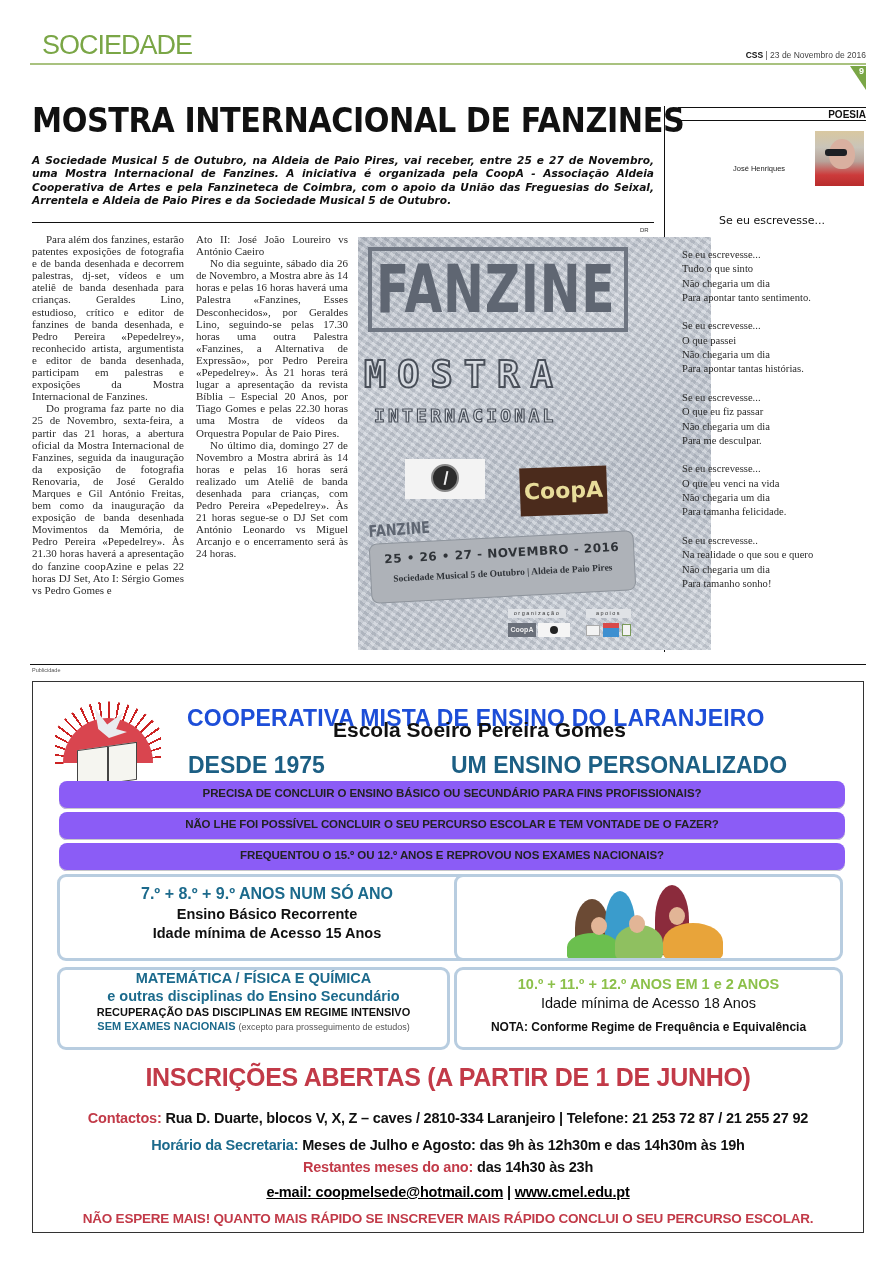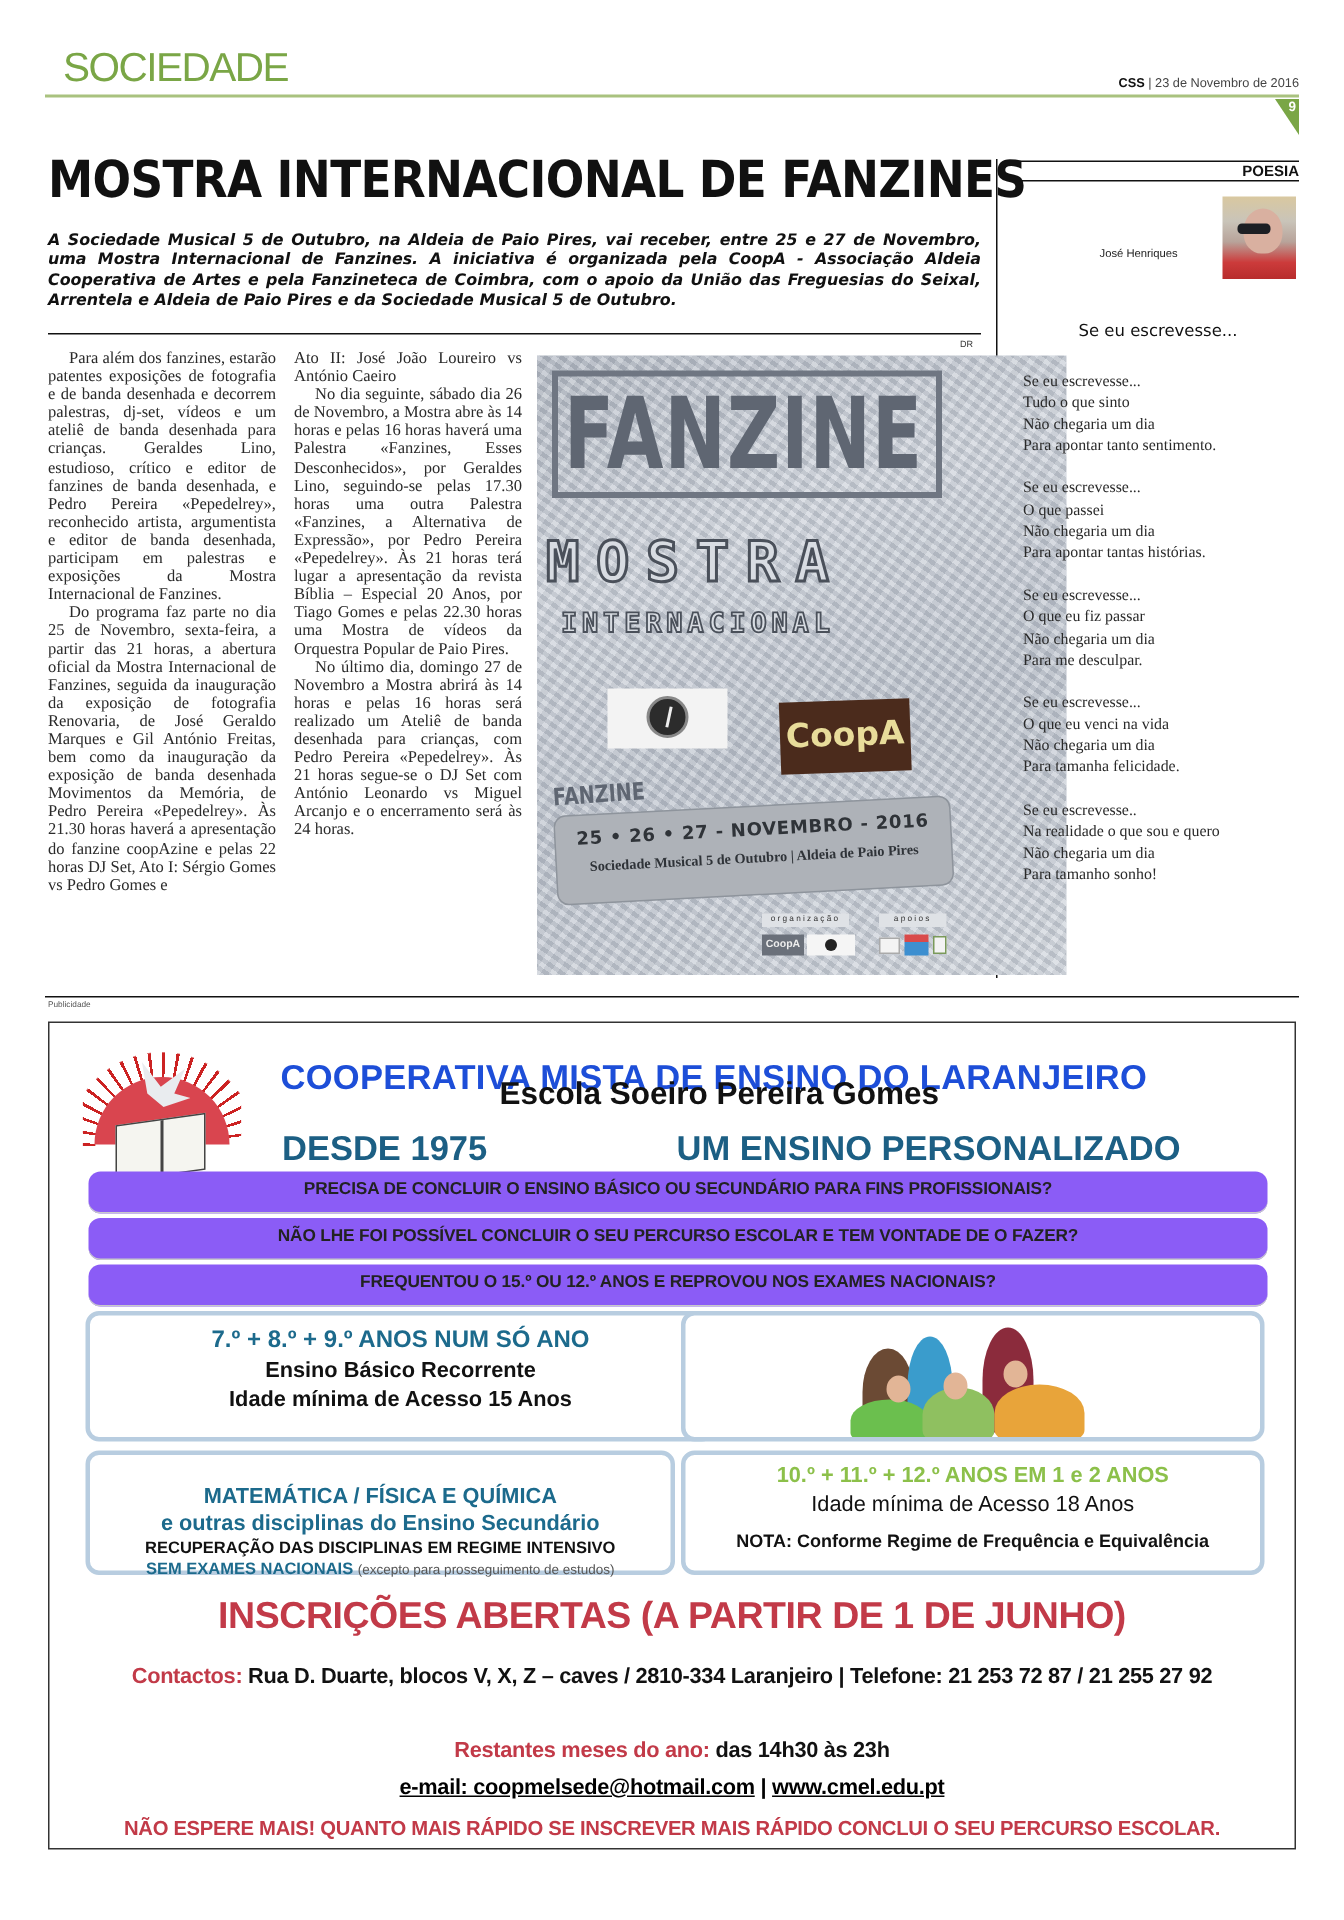--- a/index.html
+++ b/index.html
@@ -233,30 +233,31 @@
       <div class="p" style="left:0px;top:48px;width:52px;height:28px;background:#6bbf4e;"></div>
       <div class="p" style="left:48px;top:40px;width:48px;height:36px;background:#8fc060;"></div>
       <div class="p" style="left:96px;top:38px;width:60px;height:38px;background:#e8a43a;"></div>
       <div class="p" style="left:24px;top:32px;width:16px;height:18px;background:#e2b596;border-radius:50%;"></div>
       <div class="p" style="left:62px;top:30px;width:16px;height:18px;background:#e2b596;border-radius:50%;"></div>
       <div class="p" style="left:102px;top:22px;width:16px;height:18px;background:#e2b596;border-radius:50%;"></div>
     </div>
   </div>
 
   <div class="box b3">
-    <div class="t-blue" style="font-size:14.5px;margin-top:20px;">MATEMÁTICA / FÍSICA E QUÍMICA</div>
+    <div class="t-blue" style="font-size:14.5px;margin-top:0;">MATEMÁTICA / FÍSICA E QUÍMICA</div>
     <div class="t-blue" style="font-size:14.5px;margin-top:2px;">e outras disciplinas do Ensino Secundário</div>
     <div class="t-black" style="font-size:11px;margin-top:2px;">RECUPERAÇÃO DAS DISCIPLINAS EM REGIME INTENSIVO</div>
     <div style="font-size:11px;margin-top:2px;"><span class="t-blue">SEM EXAMES NACIONAIS</span> <span class="t-note">(excepto para prosseguimento de estudos)</span></div>
   </div>
 
   <div class="box b4">
     <div class="t-green" style="font-size:14.5px;margin-top:6px;">10.º + 11.º + 12.º ANOS EM 1 e 2 ANOS</div>
     <div class="t-black" style="font-size:14.5px;margin-top:3px;font-weight:normal;">Idade mínima de Acesso 18 Anos</div>
     <div class="t-black" style="font-size:12px;margin-top:9px;">NOTA: Conforme Regime de Frequência e Equivalência</div>
   </div>
 
   <div class="ad-insc">INSCRIÇÕES ABERTAS (A PARTIR DE 1 DE JUNHO)</div>
   <div class="ad-line l-contact"><span class="red">Contactos:</span> <span>Rua D. Duarte, blocos V, X, Z – caves / 2810-334 Laranjeiro | Telefone: 21 253 72 87 / 21 255 27 92</span></div>
+  <div class="ad-line l-horario"><span class="blue">Horário da Secretaria:</span> <span>Meses de Julho e Agosto: das 9h às 12h30m e das 14h30m às 19h</span></div>
   <div class="ad-line l-rest"><span class="red">Restantes meses do ano:</span> <span>das 14h30 às 23h</span></div>
   <div class="ad-line l-email"><span class="green">e-mail: coopmelsede@hotmail.com</span> <span class="green">|</span> <span class="green">www.cmel.edu.pt</span></div>
   <div class="ad-line l-final">NÃO ESPERE MAIS! QUANTO MAIS RÁPIDO SE INSCREVER MAIS RÁPIDO CONCLUI O SEU PERCURSO ESCOLAR.</div>
 </div>
 
 </body></html>

